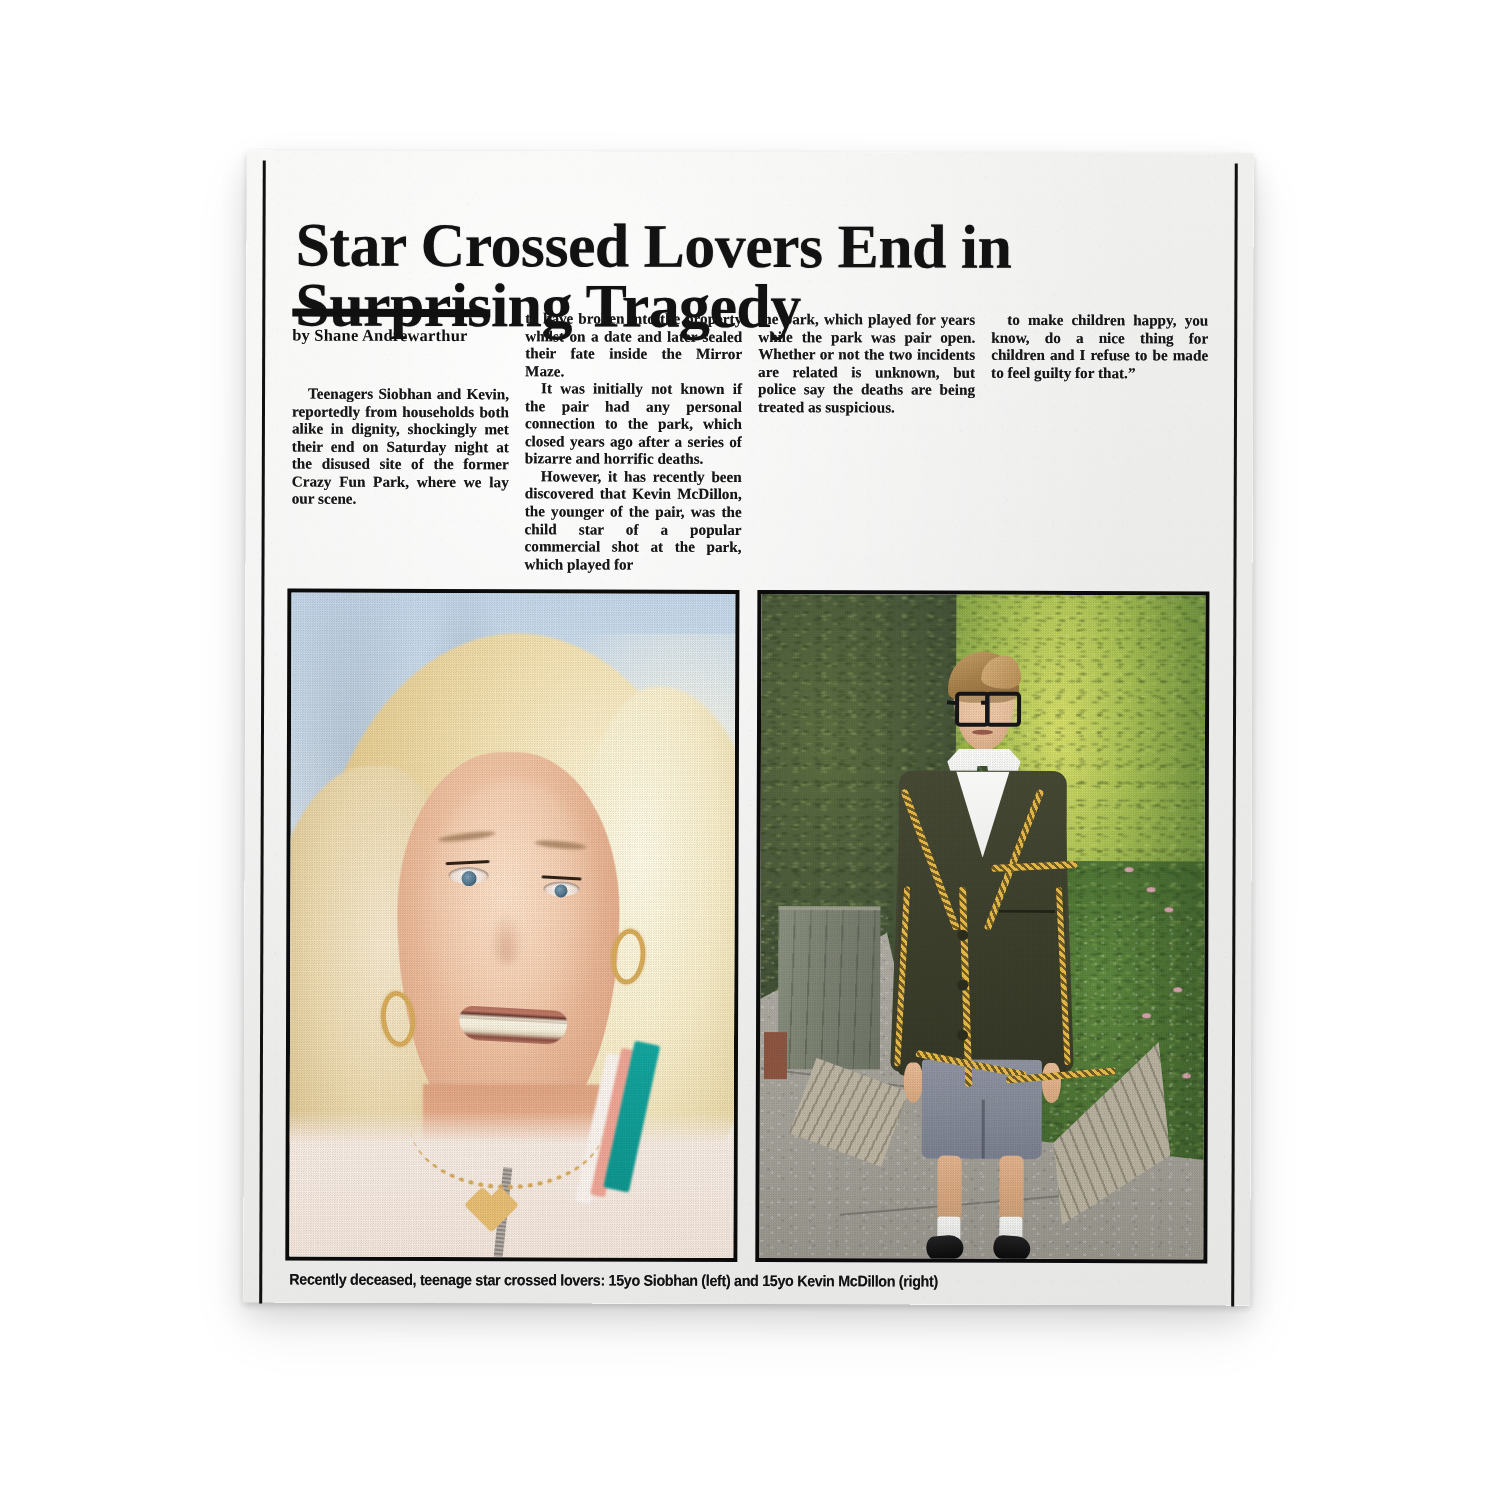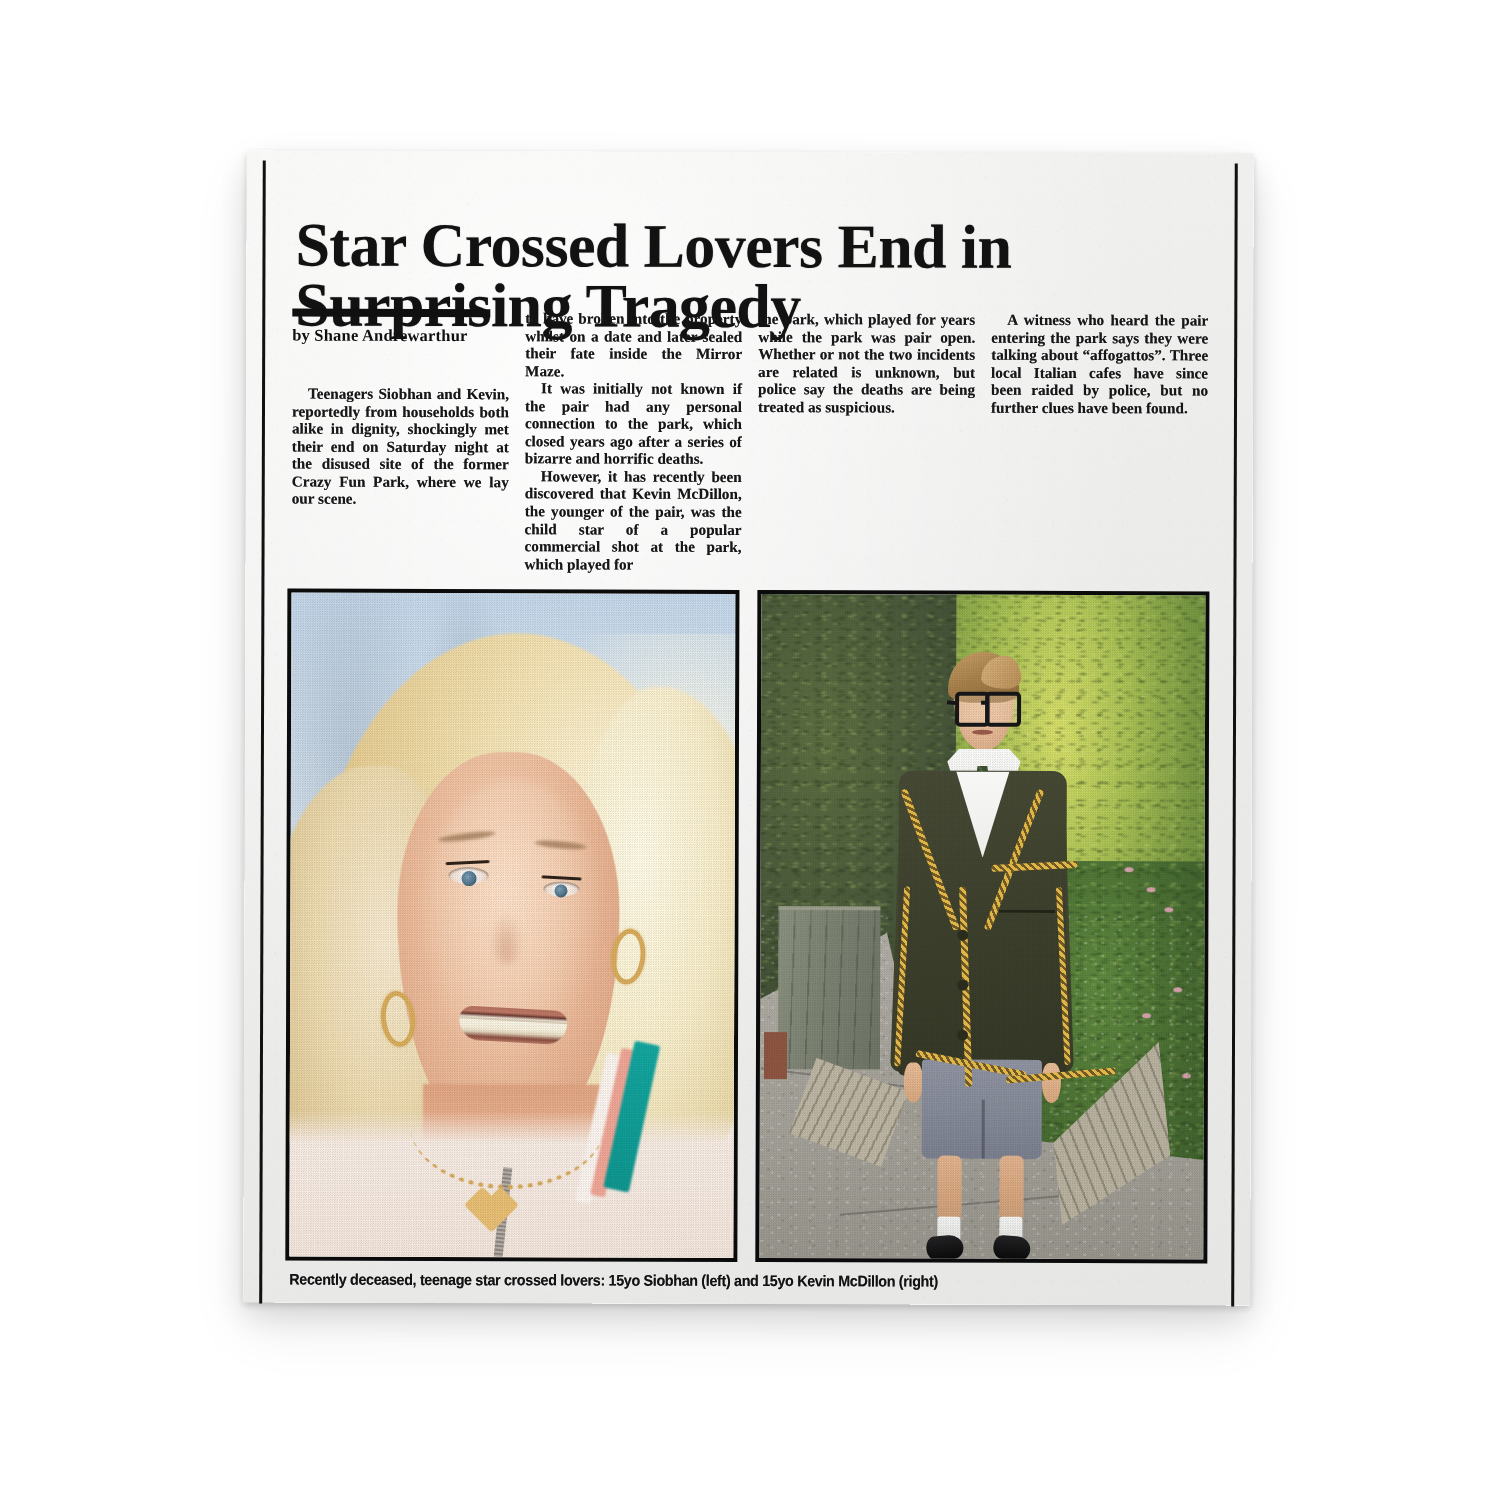--- a/index.html
+++ b/index.html
@@ -582,21 +582,21 @@
         <p class="cont">to have broken into the property whilst on a date and later sealed their fate inside the Mirror Maze.</p>
         <p>It was initially not known if the pair had any personal connection to the park, which closed years ago after a series of bizarre and horrific deaths.</p>
         <p>However, it has recently been discovered that Kevin McDillon, the younger of the pair, was the child star of a popular commercial shot at the park, which played for</p>
       </div>
 
       <div class="col">
         <p class="cont">the park, which played for years while the park was pair open. Whether or not the two incidents are related is unknown, but police say the deaths are being treated as suspicious.</p>
       </div>
 
       <div class="col">
-        <p>A witness who heard the pair entering the park says they were talking about “affogattos”. Three local Italian cafes have since been raided by police, but no further clues have been found.</p>
+        <p>to make children happy, you know, do a nice thing for children and I refuse to be made to feel guilty for that.”</p>
       </div>
     </div>
 
     <div id="photos">
 
       <div class="photo-frame">
         <div class="photo-inner">
           <div class="ph-sky"></div>
           <div class="ph-sky-blur1"></div>
           <div class="ph-sky-blur2"></div>

